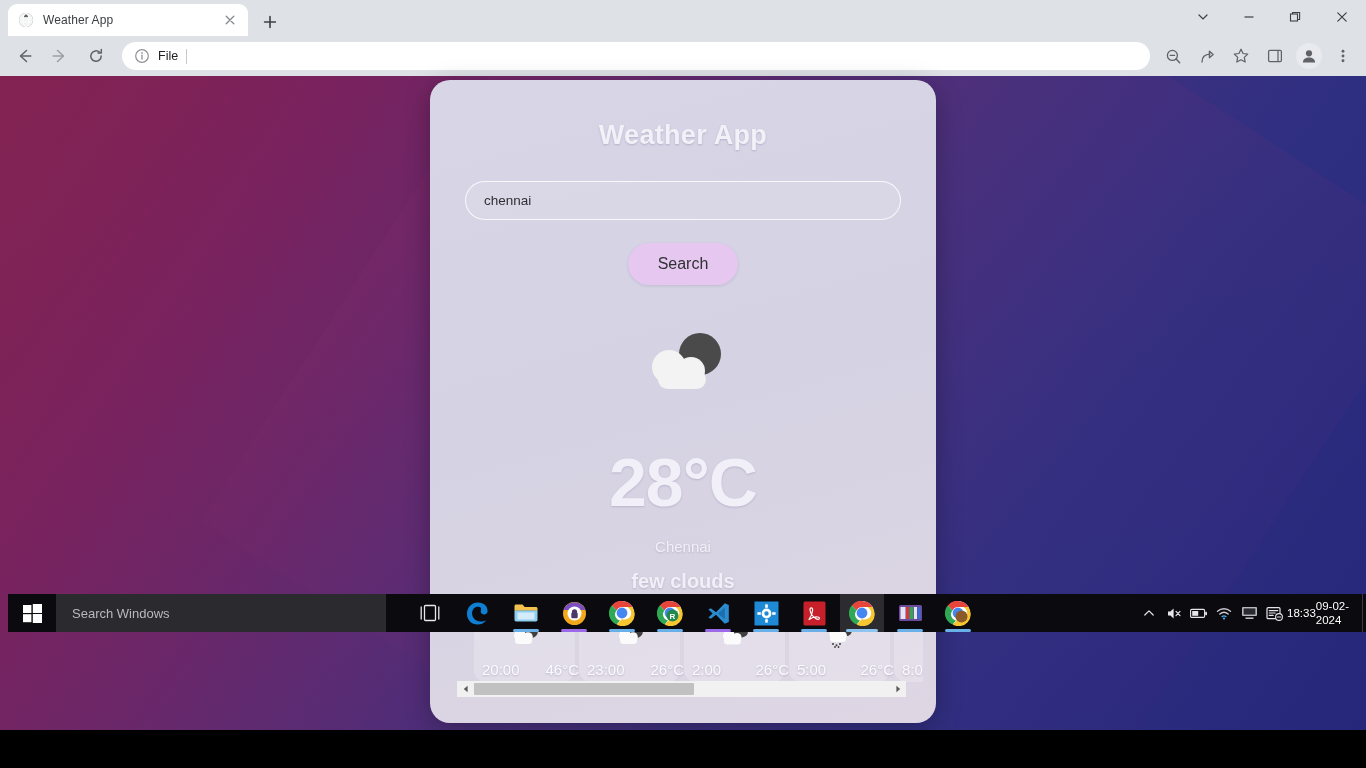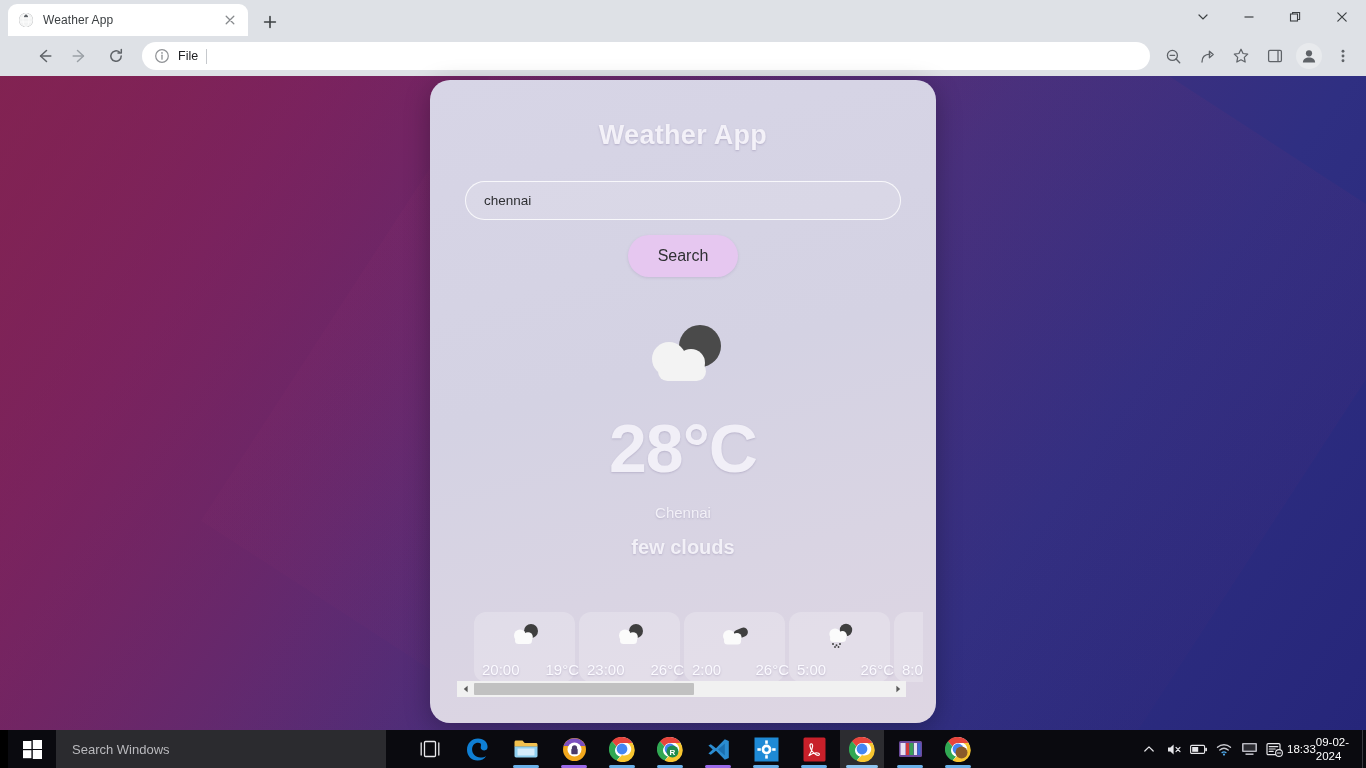--- a/index.html
+++ b/index.html
@@ -1,21 +1,21 @@
 <!DOCTYPE html>
 <html><head>
 <meta charset="utf-8">
 <style>
   * { margin:0; padding:0; box-sizing:border-box; }
   html, body {
     width:1366px; height:768px; overflow:hidden;
     font-family:"Liberation Sans", sans-serif;
     background:#000;
   }
-  .screen { position:relative; width:1366px; height:768px; }
+  .screen { position:relative; width:1366px; height:632px; }
 
   
   .desktop {
     position:absolute; left:0; top:76px; width:1366px; height:654px;
     background:
       linear-gradient(118deg, rgba(120,40,90,0.55) 0%, rgba(120,40,90,0.0) 46%),
       linear-gradient(125deg, #8e1c48 0%, #7b2060 18%, #5c2a73 38%, #42307e 56%, #2f2f82 74%, #26267a 100%);
     overflow:hidden;
   }
   .wall-band {
@@ -40,21 +40,21 @@
   }
   .tab-close { width:16px; height:16px; flex:0 0 16px; opacity:.75; }
   .newtab {
     position:absolute; left:256px; top:8px; width:28px; height:28px;
     display:flex; align-items:center; justify-content:center; border-radius:50%;
   }
   .wincontrols { position:absolute; right:0; top:0; height:34px; display:flex; }
   .wc { width:46px; height:34px; display:flex; align-items:center; justify-content:center; }
   .wc.close { width:48px; }
 
-  .toolbar { position:relative; height:40px; background:#dee1e6; display:flex; align-items:center; padding:0 6px;margin-left:20px; }
+  .toolbar { position:relative; height:40px; background:#dee1e6; display:flex; align-items:center; padding:0 6px; }
   .navbtn { width:32px; height:32px; margin:0 2px; display:flex; align-items:center; justify-content:center; border-radius:50%; }
   .omnibox {
     flex:1; height:28px; margin:0 6px 0 8px; background:#fff; border-radius:14px;
     display:flex; align-items:center; padding:0 12px; gap:8px; min-width:0;
   }
   .omni-info { width:16px; height:16px; flex:0 0 16px; opacity:.7; }
   .omni-scheme { font-size:12.5px; color:#202124; white-space:nowrap; }
   .omni-sep { width:1px; height:15px; background:#c6c9cd; flex:0 0 1px; }
   .omni-url { font-size:12.5px; color:#202124; white-space:nowrap; overflow:hidden; text-overflow:ellipsis; }
   .tbicon { width:30px; height:30px; margin:0 2px; display:flex; align-items:center; justify-content:center; border-radius:50%; flex:0 0 30px; }
@@ -71,28 +71,28 @@
     margin-top:40px; font-size:27px; font-weight:bold; color:#f3f1f8;
     letter-spacing:.3px; text-shadow:0 1px 2px rgba(120,110,150,.35);
   }
   .search-input {
     margin-top:30px; width:436px; height:39px; border-radius:20px;
     background:rgba(255,255,255,.10); border:1px solid rgba(255,255,255,.82);
     display:flex; align-items:center; padding:0 18px;
     font-size:13.5px; color:#2f3033;
   }
   .search-btn {
-    margin-top:15px; width:110px; height:42px; border-radius:21px;
+    margin-top:23px; width:110px; height:42px; border-radius:21px;
     background:#e6c7f0; color:#2f3033; font-size:16px;
     display:flex; align-items:center; justify-content:center;
     box-shadow:0 1px 3px rgba(120,100,150,.2);
   }
   .weather-icon { margin-top:42px; width:100px; height:75px; }
   .temp {
-    margin-top:20px; font-size:68px; font-weight:bold; color:#f1eff7;
+    margin-top:46px; font-size:68px; font-weight:bold; color:#f1eff7;
     letter-spacing:-1px; text-shadow:0 1px 2px rgba(120,110,150,.3); line-height:1;
   }
   .city { margin-top:22px; font-size:15px; color:#f2f0f7; text-shadow:0 1px 2px rgba(120,110,150,.3); }
   .desc { margin-top:15px; font-size:20px; font-weight:bold; color:#f2f0f7; text-shadow:0 1px 2px rgba(120,110,150,.3); }
 
   
   .forecast-wrap { position:absolute; left:474px; top:612px; width:449px; height:70px; overflow:hidden; }
   .forecast-row { display:flex; gap:4px; }
   .fc-card {
     position:relative; flex:0 0 101px; height:70px; border-radius:12px;
@@ -307,21 +307,21 @@
           <svg width="34" height="26" viewBox="0 0 34 26">
             <circle cx="23" cy="9" r="7" fill="#3f3f3f"></circle>
             <g fill="#fbfbfb">
                 <circle cx="12" cy="13.5" r="6"></circle>
                 <circle cx="20" cy="15" r="4.8"></circle>
                 <rect x="7" y="15" width="17" height="7" rx="3.5"></rect>
               </g>
           </svg>
         </span>
         <span class="fc-time">20:00</span>
-        <span class="fc-temp">19°C</span>
+        <span class="fc-temp">46°C</span>
       </div>
 
       <div class="fc-card">
         <span class="fc-icon">
           <svg width="34" height="26" viewBox="0 0 34 26">
             <circle cx="23" cy="9" r="7" fill="#3f3f3f"></circle>
             <g fill="#fbfbfb">
                 <circle cx="12" cy="13.5" r="6"></circle>
                 <circle cx="20" cy="15" r="4.8"></circle>
                 <rect x="7" y="15" width="17" height="7" rx="3.5"></rect>

